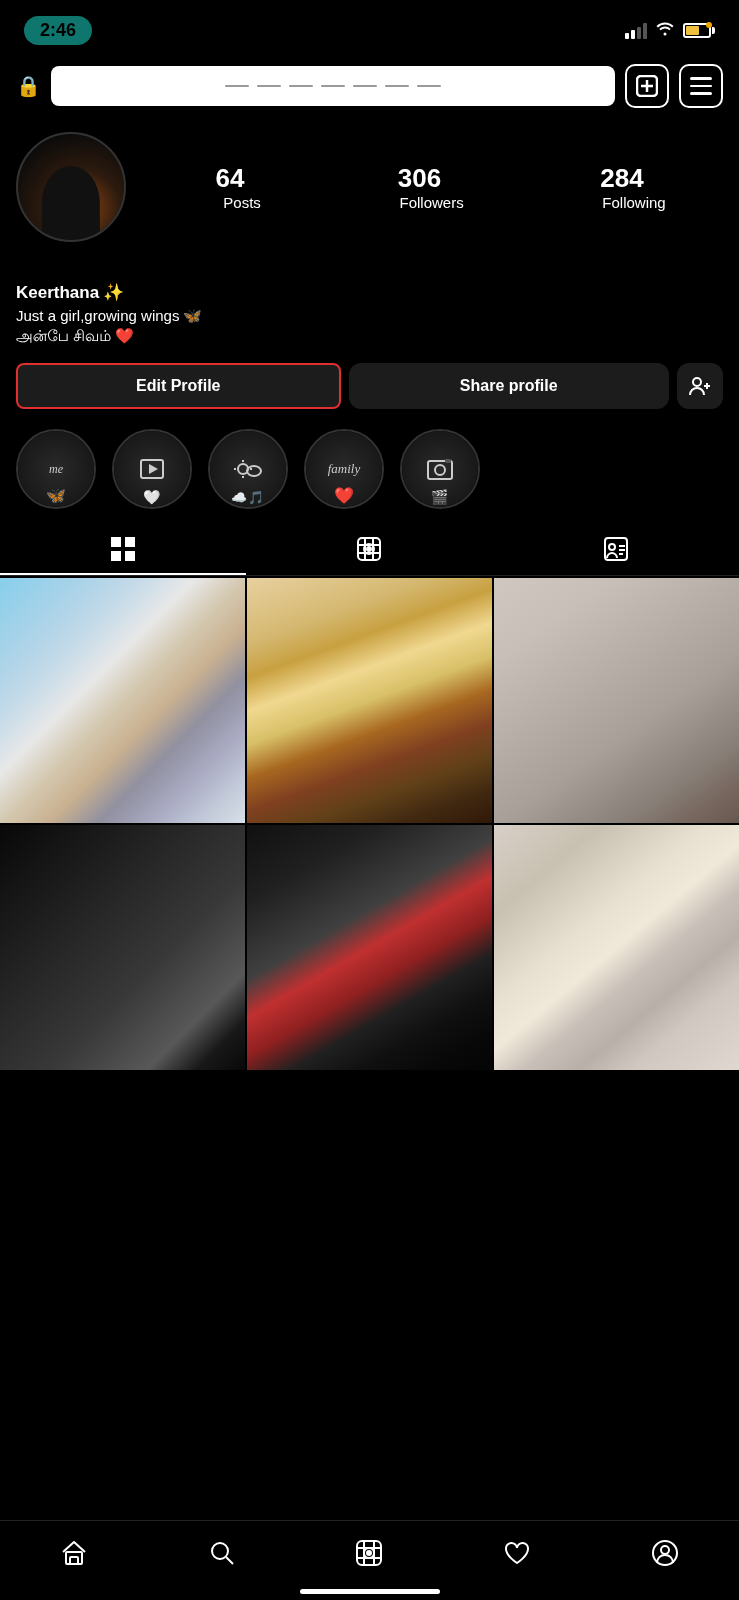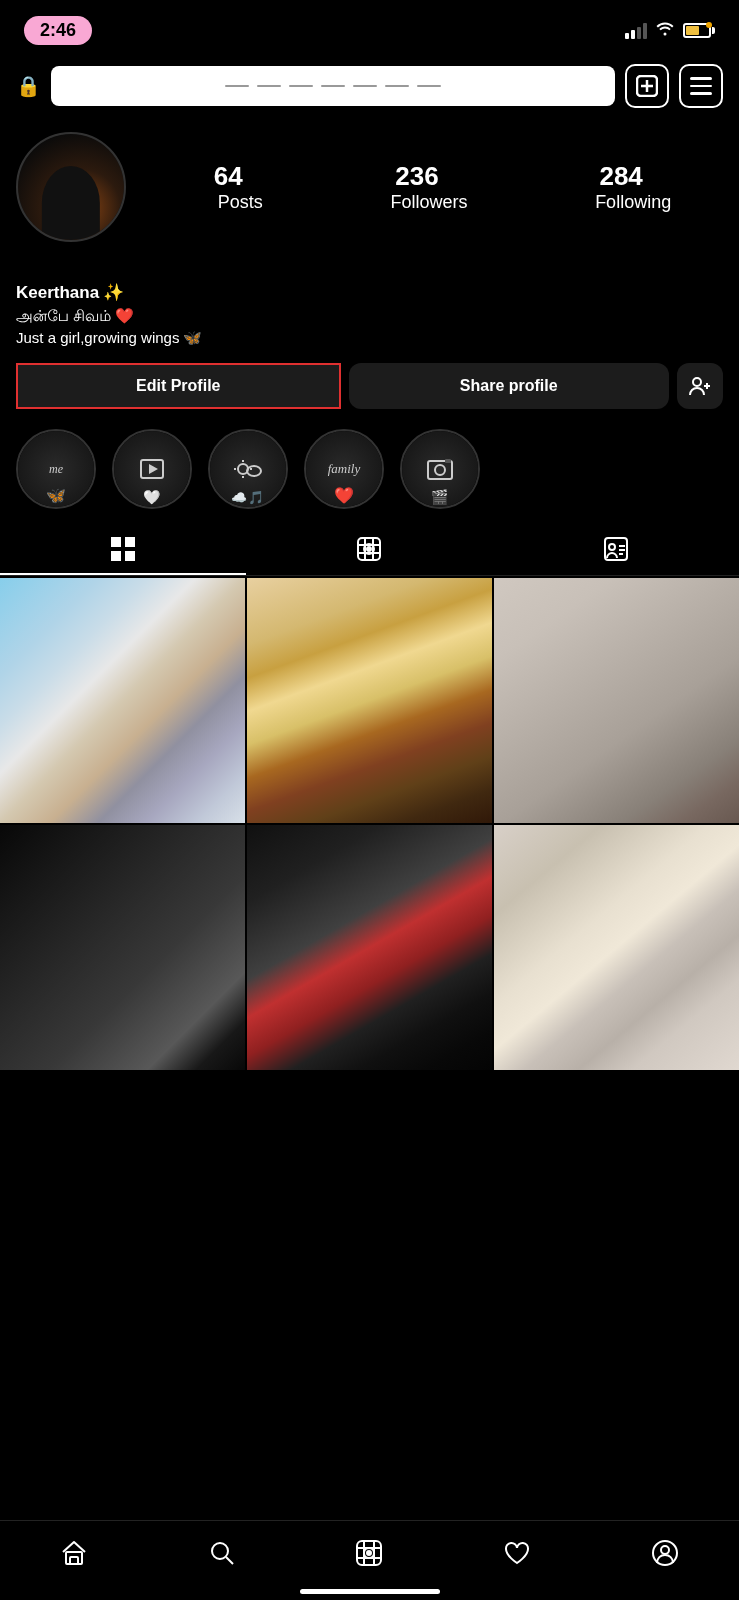--- a/index.html
+++ b/index.html
@@ -15,21 +15,21 @@
 
     
     .status-bar {
       display: flex;
       align-items: center;
       justify-content: space-between;
       padding: 12px 24px 8px;
       height: 56px;
     }
     .status-time {
-      background: #f9a8d4;
+      background: #0f766e;
       color: #000;
       font-weight: 700;
       font-size: 18px;
       padding: 4px 16px;
       border-radius: 20px;
     }
     .status-icons {
       display: flex;
       align-items: center;
       gap: 8px;
@@ -197,21 +197,21 @@
     .stat-item {
       text-align: center;
     }
     .stat-number {
       font-size: 26px;
       font-weight: 700;
       color: #fff;
       display: block;
     }
     .stat-label {
-      font-size: 18px;
+      font-size: 15px;
       color: #fff;
       display: block;
       margin-top: 0;
       padding-left: 24px;
     }
 
     
     .bio {
       margin-bottom: 16px;
     }
@@ -233,21 +233,21 @@
       display: flex;
       gap: 8px;
       margin-bottom: 20px;
       align-items: center;
     }
     .btn-edit {
       flex: 1;
       height: 46px;
       background: #1c1c1c;
       border: 2.5px solid #e03030;
-      border-radius: 0;
+      border-radius: 8px;
       color: #fff;
       font-size: 16px;
       font-weight: 600;
       cursor: pointer;
       display: flex;
       align-items: center;
       justify-content: center;
     }
     .btn-share {
       flex: 1;
@@ -506,34 +506,34 @@
         <div class="avatar-inner">
           <div class="avatar-silhouette"></div>
         </div>
       </div>
       <div class="stats-container">
         <div class="stat-item">
           <span class="stat-number">64</span>
           <span class="stat-label">Posts</span>
         </div>
         <div class="stat-item">
-          <span class="stat-number">236</span>
+          <span class="stat-number">306</span>
           <span class="stat-label">Followers</span>
         </div>
         <div class="stat-item">
           <span class="stat-number">284</span>
           <span class="stat-label">Following</span>
         </div>
       </div>
     </div>
 
     <div class="bio">
       <div class="bio-name">Keerthana ✨</div>
+      <div class="bio-line">Just a girl,growing wings 🦋</div>
       <div class="bio-line">அன்பே சிவம் ❤️</div>
-      <div class="bio-line">Just a girl,growing wings 🦋</div>
     </div>
 
     <div class="action-buttons">
       <button class="btn-edit">Edit Profile</button>
       <button class="btn-share">Share profile</button>
       <button class="btn-add-person">
         <svg width="24" height="22" viewBox="0 0 24 22" fill="none" stroke="white" stroke-width="2">
           <circle cx="9" cy="7" r="4"></circle>
           <path d="M2 20c0-4 3-7 7-7s7 3 7 7"></path>
           <line x1="19" y1="8" x2="19" y2="14"></line>

